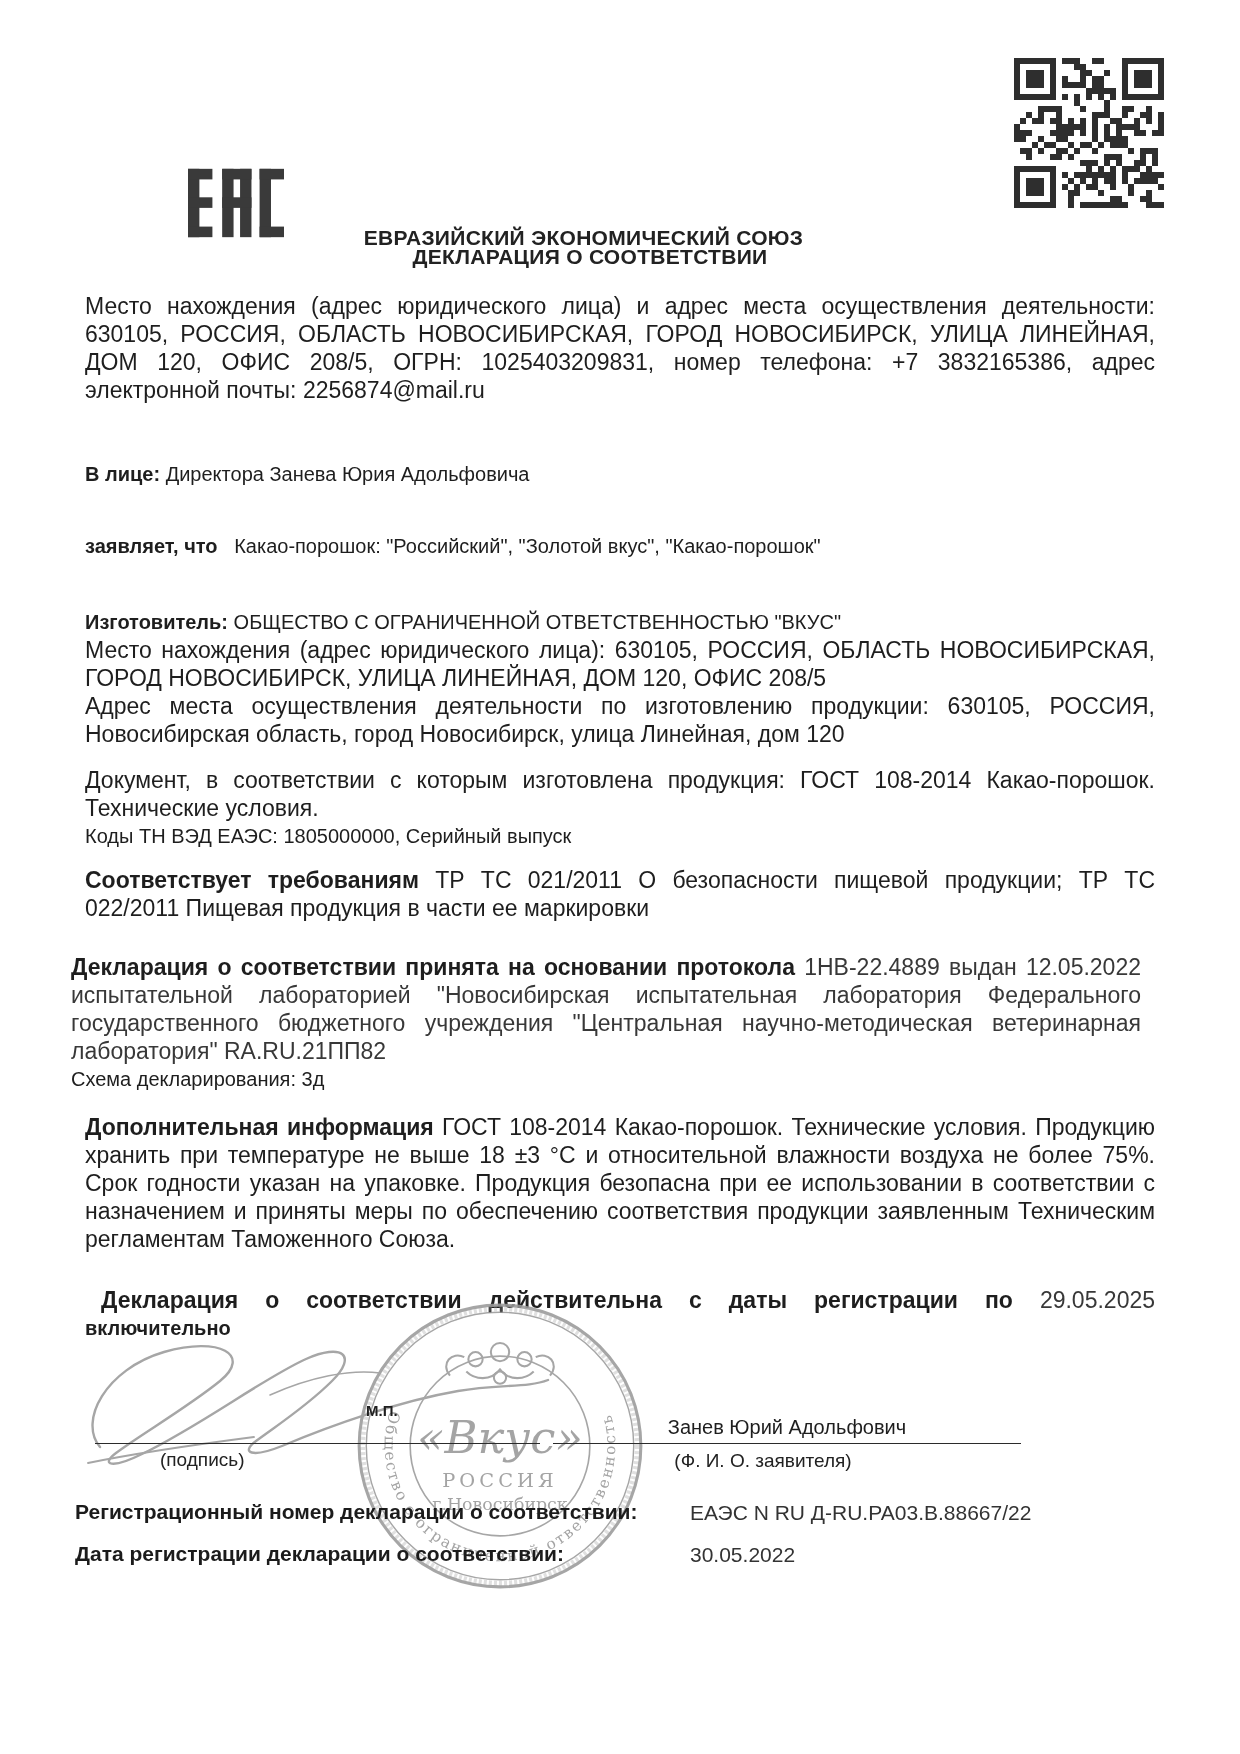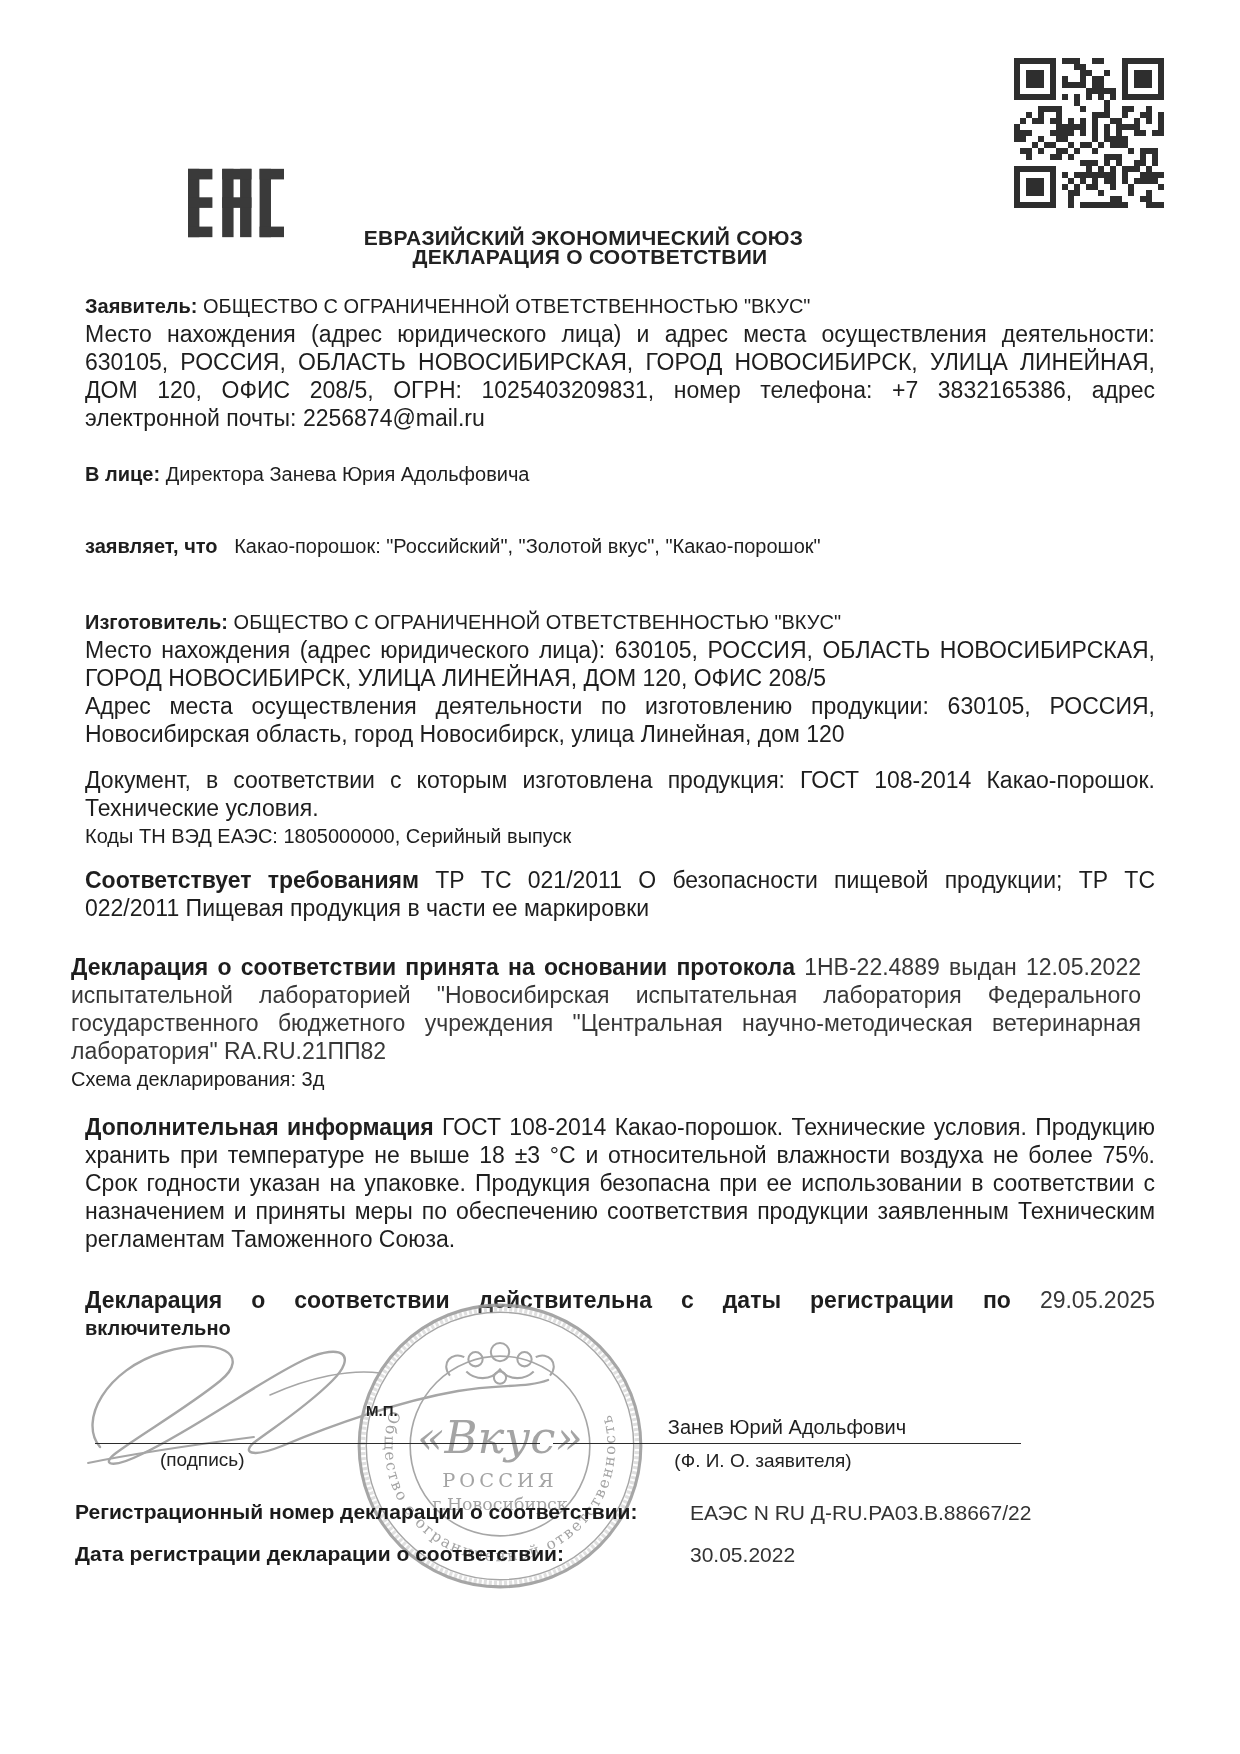--- a/index.html
+++ b/index.html
@@ -344,21 +344,20 @@
       <rect x="132" y="144" width="6" height="6" fill="#2e2e2e"></rect>
       <rect x="138" y="144" width="6" height="6" fill="#2e2e2e"></rect>
       <rect x="144" y="144" width="6" height="6" fill="#2e2e2e"></rect>
     </svg>
 </div>
 
 <div class="abs title center" style="left:0;top:186px;width:1167px;margin-top:40px;">ЕВРАЗИЙСКИЙ ЭКОНОМИЧЕСКИЙ СОЮЗ</div>
 <div class="abs title center" style="left:0;top:245px;width:1180px;">ДЕКЛАРАЦИЯ О СООТВЕТСТВИИ</div>
 
 <div class="abs" style="left:85px;top:292px;width:1070px;">
-  <div class="line"><b>Заявитель:</b> <span>ОБЩЕСТВО С ОГРАНИЧЕННОЙ ОТВЕТСТВЕННОСТЬЮ "ВКУС"</span></div>
   <div class="para">Место нахождения (адрес юридического лица) и адрес места осуществления деятельности: 630105, РОССИЯ, ОБЛАСТЬ НОВОСИБИРСКАЯ, ГОРОД НОВОСИБИРСК, УЛИЦА ЛИНЕЙНАЯ, ДОМ 120, ОФИС 208/5, ОГРН: 1025403209831, номер телефона: +7 3832165386, адрес электронной почты: 2256874@mail.ru</div>
 </div>
 
 <div class="abs line" style="left:85px;top:460px;width:1070px;">
   <b>В лице:</b> <span>Директора Занева Юрия Адольфовича</span>
 </div>
 
 <div class="abs line" style="left:85px;top:532px;width:1070px;">
   <b>заявляет, что</b>&nbsp;&nbsp; <span>Какао-порошок: "Российский", "Золотой вкус", "Какао-порошок"</span>
 </div>
@@ -383,21 +382,21 @@
     <b>Декларация о соответствии принята на основании протокола</b> <span class="val">1НВ-22.4889 выдан 12.05.2022 испытательной лабораторией "Новосибирская испытательная лаборатория Федерального государственного бюджетного учреждения "Центральная научно-методическая ветеринарная лаборатория" RA.RU.21ПП82</span>
   </div>
   <div class="line">Схема декларирования: 3д</div>
 </div>
 
 <div class="abs para" style="left:85px;top:1113px;width:1070px;">
   <b>Дополнительная информация</b> <span>ГОСТ 108-2014 Какао-порошок. Технические условия. Продукцию хранить при температуре не выше 18 ±3 °С  и относительной влажности воздуха не более 75%. Срок годности указан на упаковке. Продукция безопасна при ее использовании в соответствии с назначением и приняты меры по обеспечению соответствия продукции заявленным Техническим регламентам Таможенного Союза.</span>
 </div>
 
 <div class="abs" style="left:85px;top:1286px;width:1070px;">
-  <div class="para" style="text-align:justify;text-align-last:justify;">
+  <div class="para" style="text-align:justify;text-align-last:justify;margin-left:16px;">
     <b>Декларация о соответствии действительна с даты регистрации по</b> <span class="val">29.05.2025</span>
   </div>
   <div class="line"><b>включительно</b></div>
 </div>
 
 <div class="abs" style="left:352px;top:1298px;opacity:0.88;">
   <svg width="296" height="296" viewBox="0 0 290 290">
     <defs>
       <path id="ringPath" d="M 38.8 106.3 A 113 113 0 1 0 251.2 106.3"></path>
     </defs>

